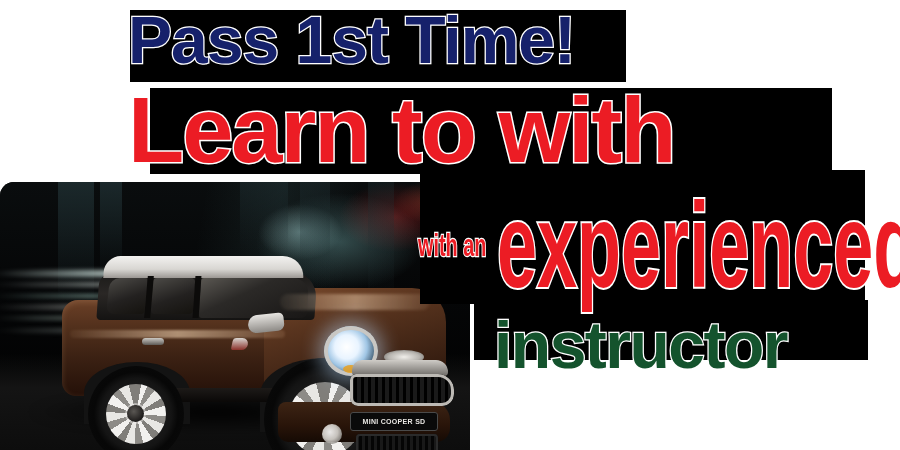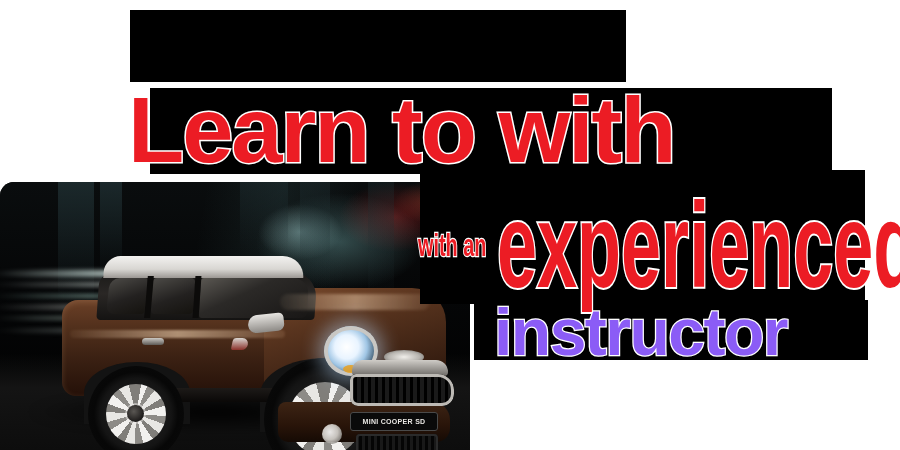--- a/index.html
+++ b/index.html
@@ -337,23 +337,23 @@
     color: #ec1c24;
     transform: scaleX(0.60);
     transform-origin: left top;
     -webkit-text-stroke: 4px #ffffff;
     paint-order: stroke fill;
   }
 
   
   #txt-instructor {
     left: 494px;
-    top: 299px;
+    top: 312px;
     font-size: 66px;
-    color: #8b5cf6;
+    color: #14532d;
     letter-spacing: -1.5px;
     -webkit-text-stroke: 2.5px #ffffff;
     paint-order: stroke fill;
   }
 </style>
 </head>
 <body>
 
 <div id="banner">
 
@@ -406,18 +406,19 @@
       <div class="air-intake ai1"></div>
       <div class="plate">MINI COOPER SD</div>
     </div>
   </div>
 
   <div id="blk-pass" class="blk"></div>
   <div id="blk-learn" class="blk"></div>
   <div id="blk-exp" class="blk"></div>
   <div id="blk-instr" class="blk"></div>
 
+  <div id="txt-pass" class="headline">Pass 1st Time!</div>
   <div id="txt-learn" class="headline">Learn to with</div>
   <div id="txt-with" class="headline">with an</div>
   <div id="txt-experienced" class="headline">experienced</div>
   <div id="txt-instructor" class="headline">instructor</div>
 
 </div>
 
 </body></html>

